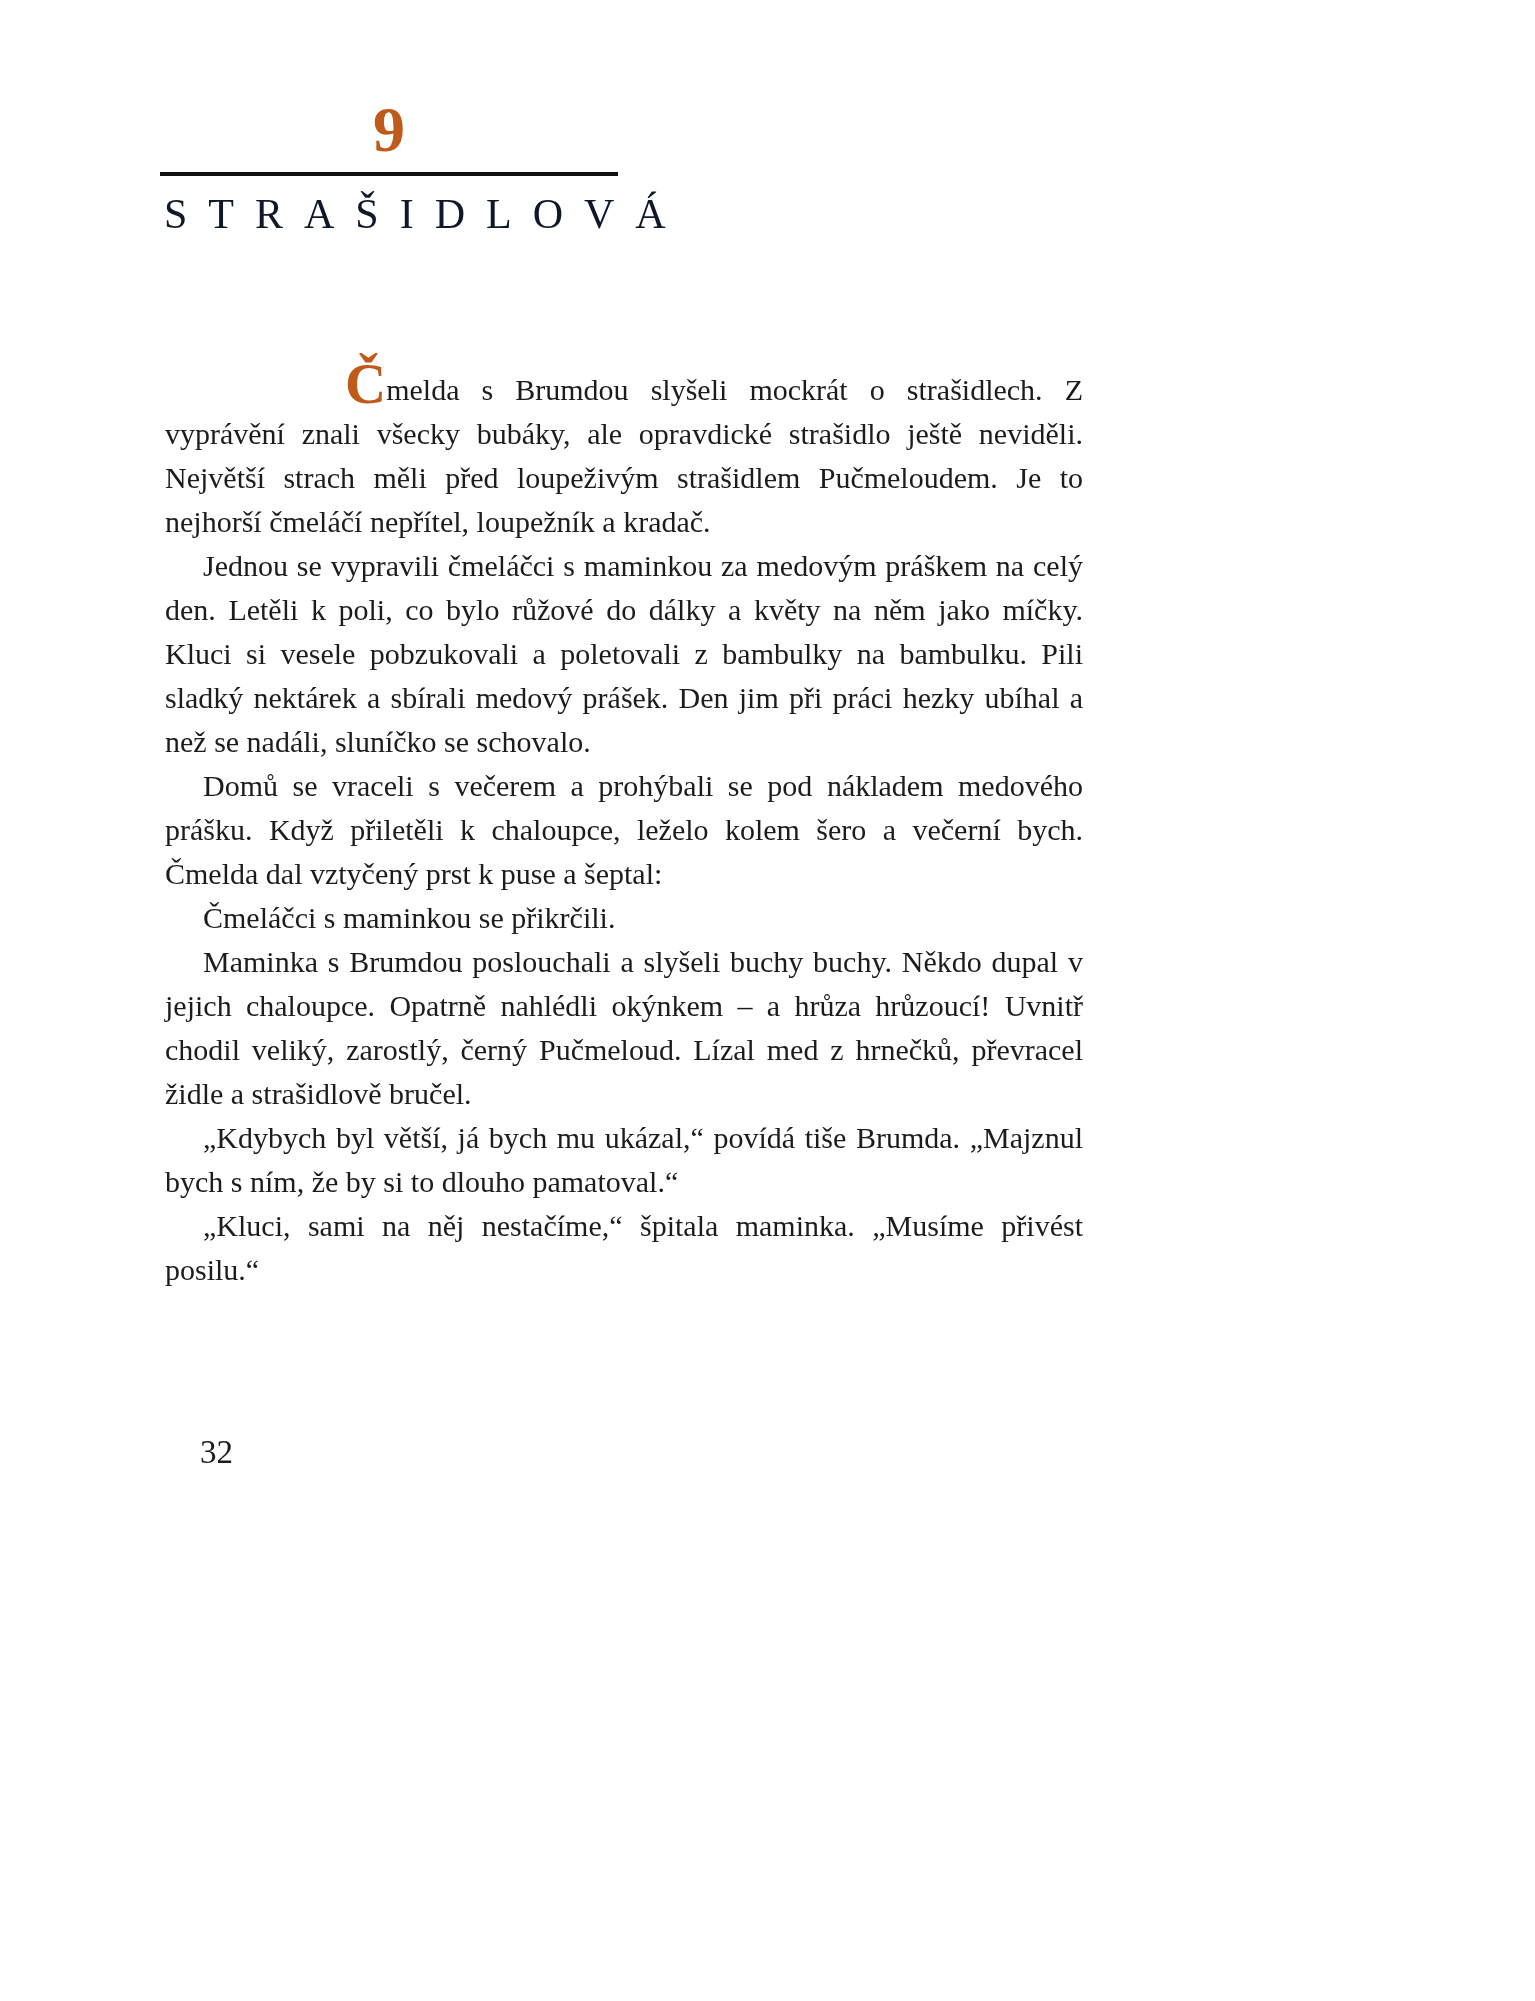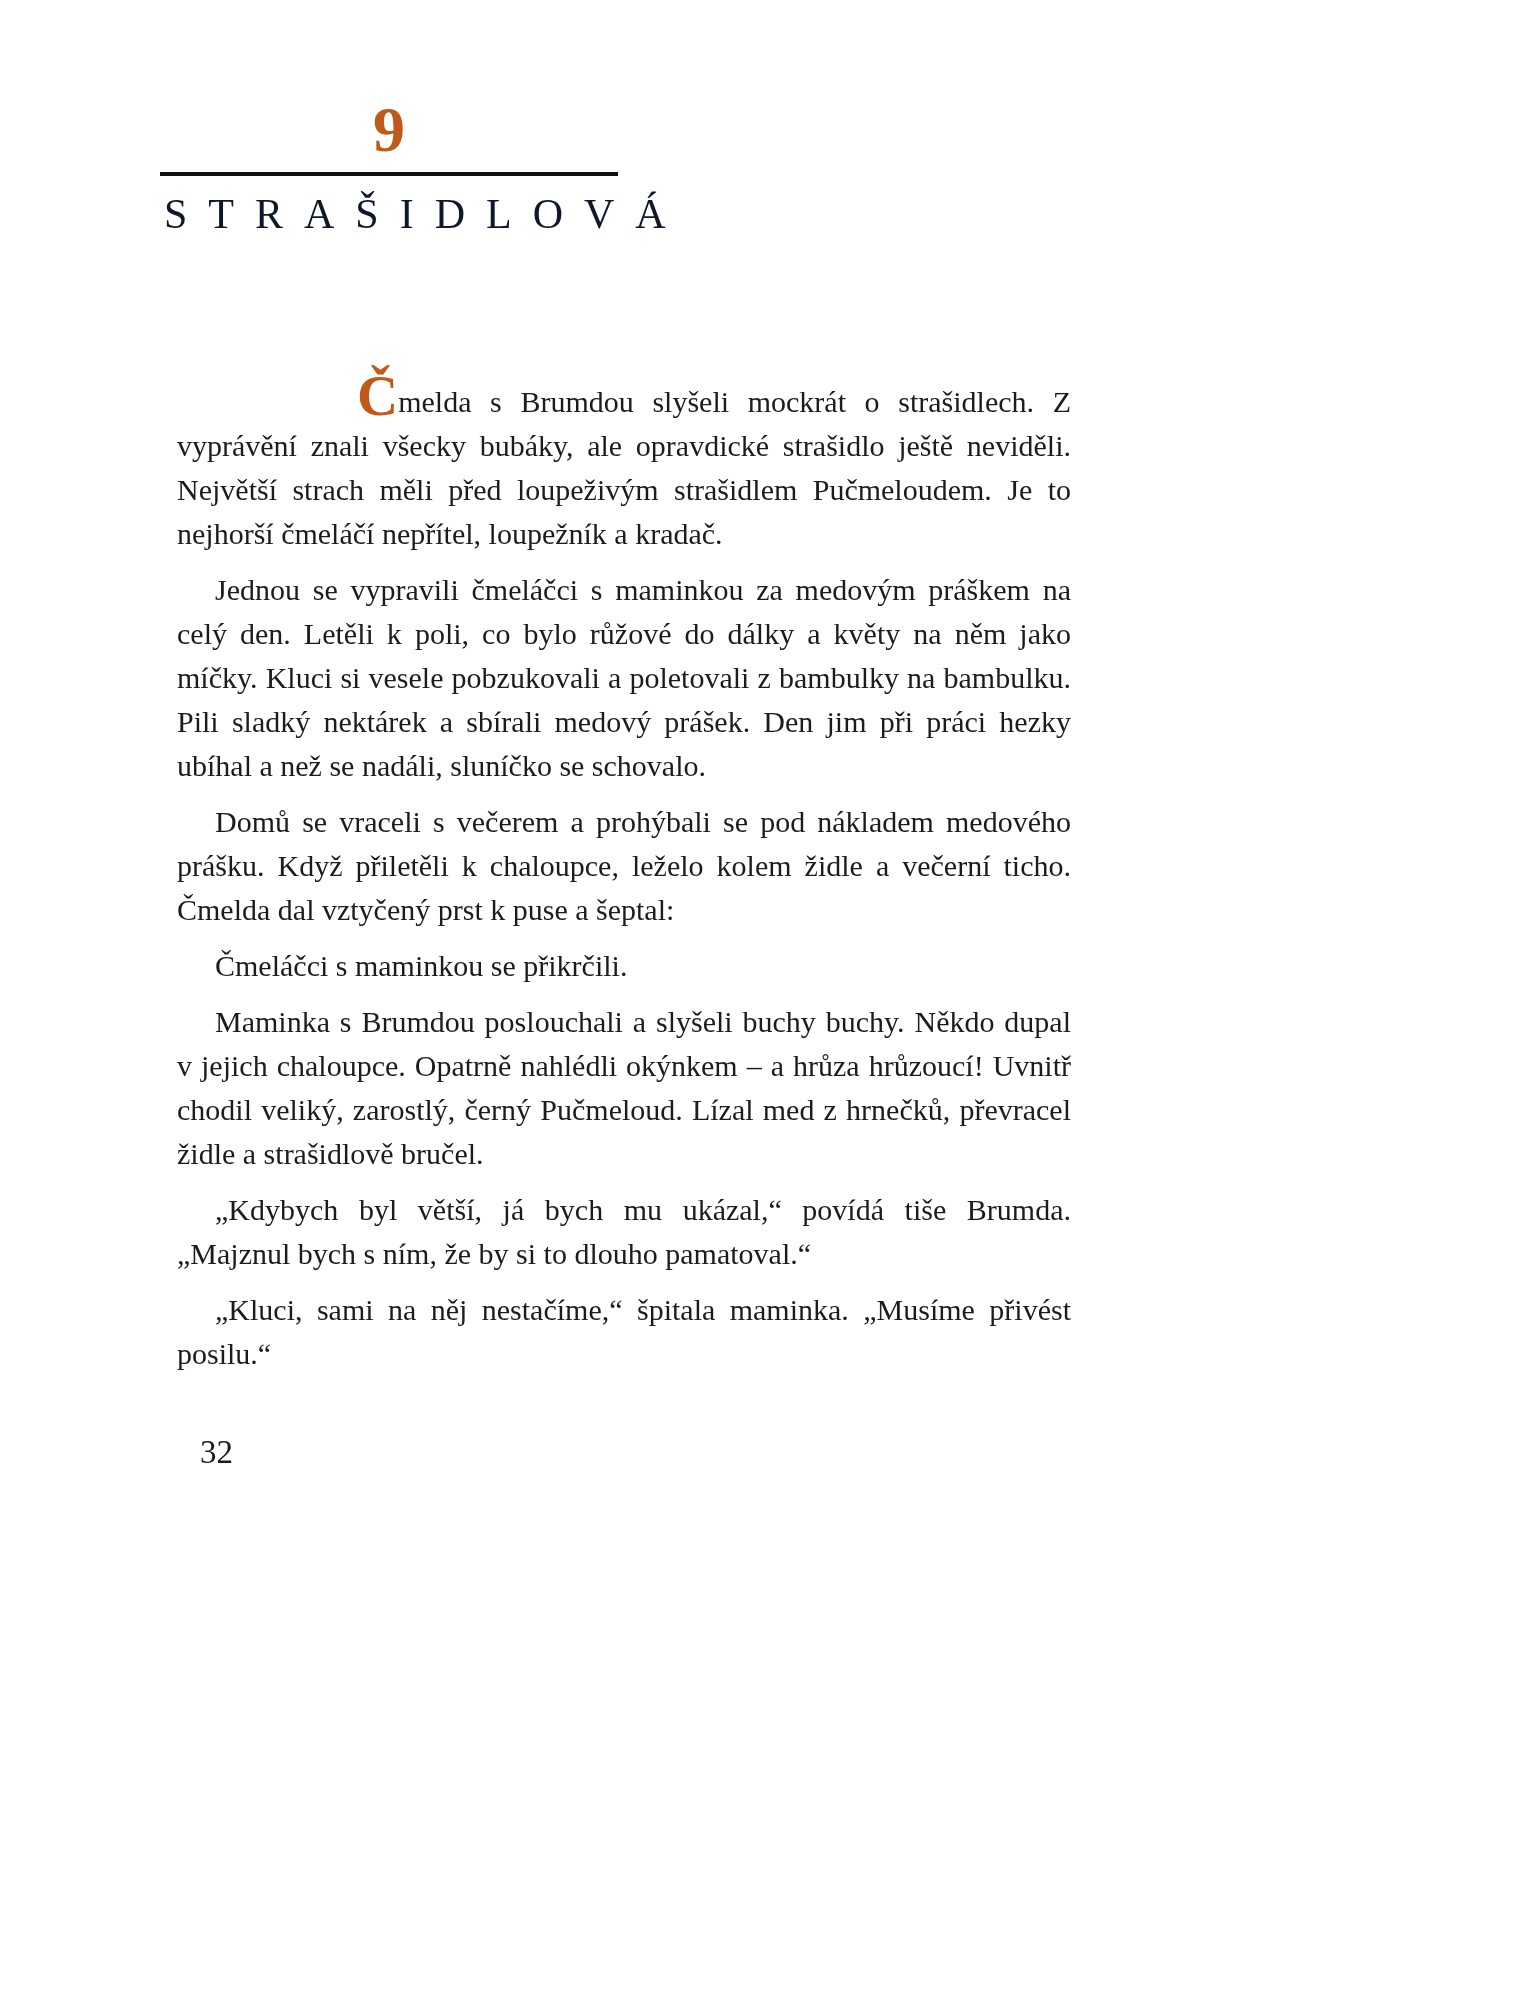--- a/index.html
+++ b/index.html
@@ -51,21 +51,21 @@
     position: absolute;
     left: 165px;
     top: 368px;
     width: 918px;
     font-size: 30px;
     line-height: 44px;
     text-align: justify;
     color: #1c1c1c;
   }
   .text-block p {
-    margin: 12px;
+    margin: 0;
     padding: 0;
     text-indent: 38px;
   }
   .text-block p.first-para {
     text-indent: 180px;
   }
   .drop-cap {
     font-size: 57px;
     line-height: 0;
     font-weight: 700;
@@ -91,21 +91,21 @@
   <div class="chapter-head">
     <div class="chapter-number accent" style="color: rgb(192, 90, 26);">9</div>
     <div class="chapter-rule"></div>
     <div class="chapter-title">STRAŠIDLOVÁ</div>
   </div>
 
   <div class="text-block">
     <p class="first-para"><span class="drop-cap accent" style="color: rgb(192, 90, 26);">Č</span><span>melda s Brumdou slyšeli mockrát o strašidlech. Z vyprávění znali všecky bubáky, ale opravdické strašidlo ještě neviděli. Největší strach měli před loupeživým strašidlem Pučmeloudem. Je to nejhorší čmeláčí nepřítel, loupežník a kradač.</span></p>
     <div>
         <p>Jednou se vypravili čmeláčci s maminkou za medovým práškem na celý den. Letěli k poli, co bylo růžové do dálky a květy na něm jako míčky. Kluci si vesele pobzukovali a poletovali z bambulky na bambulku. Pili sladký nektárek a sbírali medový prášek. Den jim při práci hezky ubíhal a než se nadáli, sluníčko se schovalo.</p>
-        <p>Domů se vraceli s večerem a prohýbali se pod nákladem medového prášku. Když přiletěli k chaloupce, leželo kolem židle a večerní ticho. Čmelda dal vztyčený prst k puse a šeptal:</p>
+        <p>Domů se vraceli s večerem a prohýbali se pod nákladem medového prášku. Když přiletěli k chaloupce, leželo kolem šero a večerní bych. Čmelda dal vztyčený prst k puse a šeptal:</p>
         <p>Čmeláčci s maminkou se přikrčili.</p>
         <p>Maminka s Brumdou poslouchali a slyšeli buchy buchy. Někdo dupal v jejich chaloupce. Opatrně nahlédli okýnkem – a hrůza hrůzoucí! Uvnitř chodil veliký, zarostlý, černý Pučmeloud. Lízal med z hrnečků, převracel židle a strašidlově bručel.</p>
         <p>„Kdybych byl větší, já bych mu ukázal,“ povídá tiše Brumda. „Majznul bych s ním, že by si to dlouho pamatoval.“</p>
         <p>„Kluci, sami na něj nestačíme,“ špitala maminka. „Musíme přivést posilu.“</p>
       </div>
   </div>
 
   <div class="page-number">32</div>
 
 </div>

